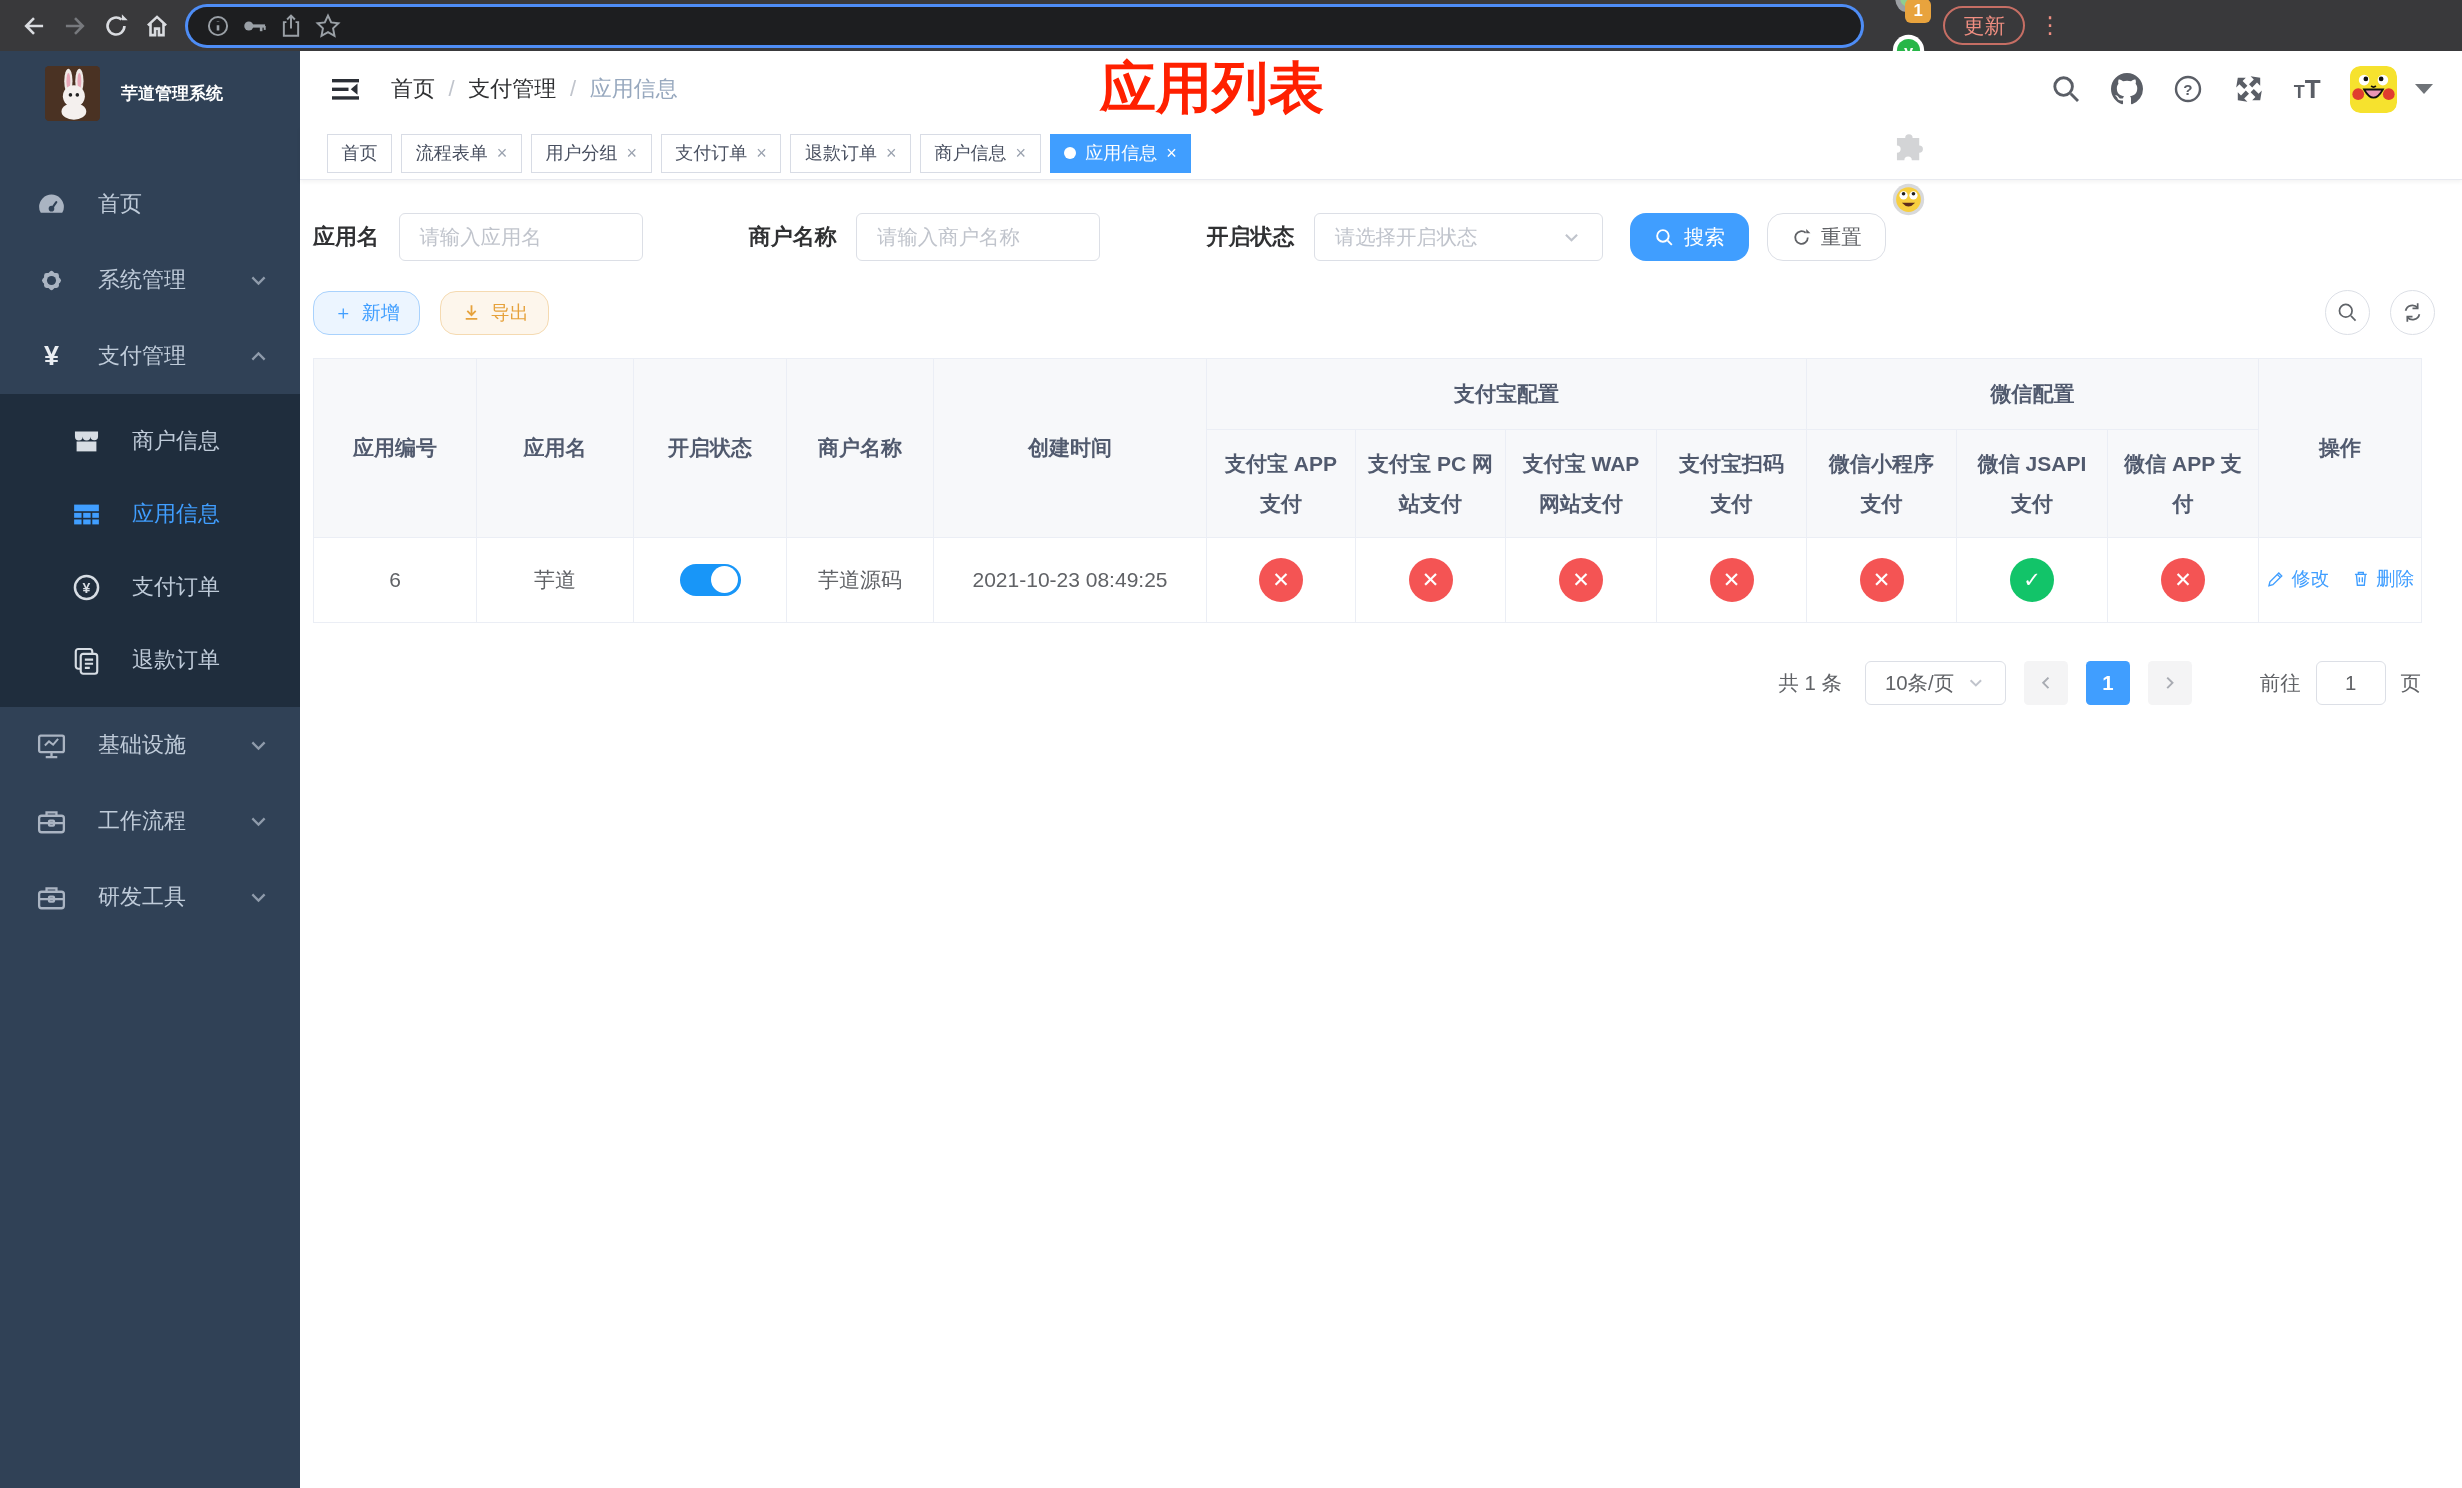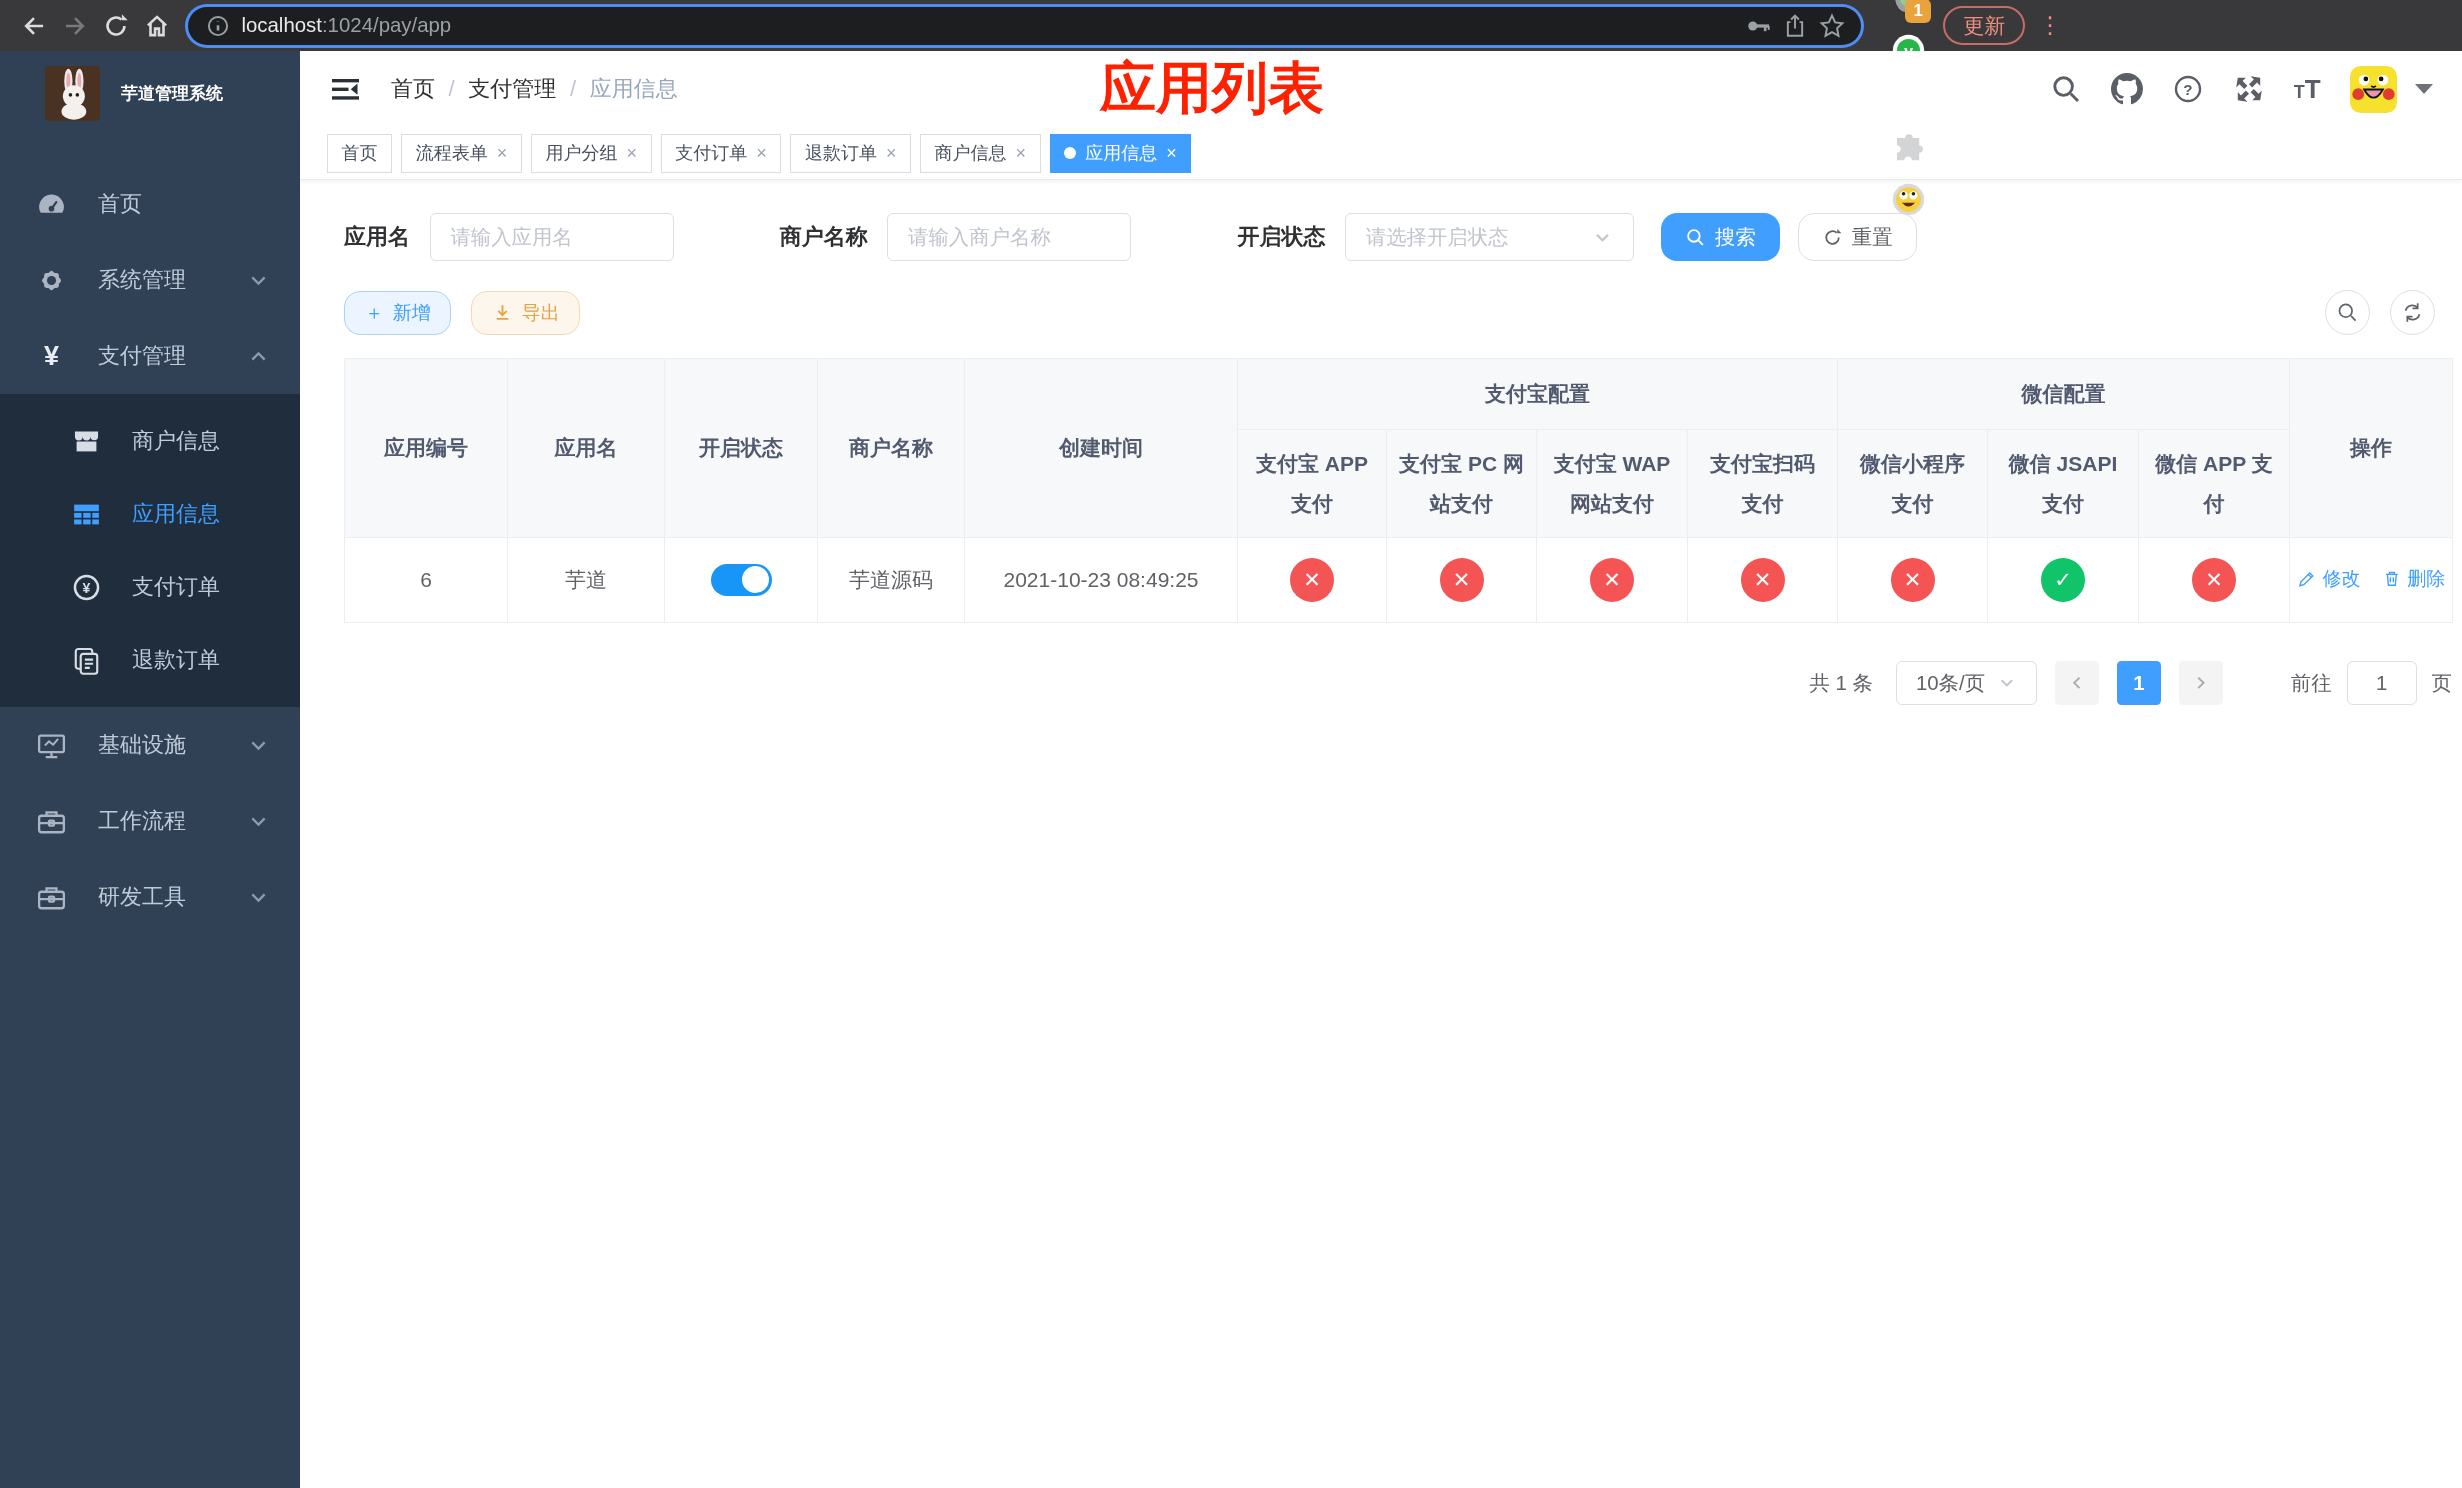--- a/index.html
+++ b/index.html
@@ -65,21 +65,21 @@
 
   .tags-bar { height:53px; display:flex; align-items:center; gap:9px; padding:0 27px;
     border-bottom:0.8px solid #e8eaf0; box-shadow:0 1.5px 4.5px rgba(0,0,0,.05); }
   .tag { height:39px; border:0.8px solid #d8dce5; background:#fff; color:#495060; font-size:18px;
     display:flex; align-items:center; padding:0 13.6px; gap:9px; cursor:pointer; white-space:nowrap; }
   .tag .tclose { font-size:18px; color:#9aa2af; cursor:pointer; }
   .tag.active { background:#409eff; border-color:#409eff; color:#fff; }
   .tag.active .tclose { color:#fff; }
   .tag .dot { width:12px; height:12px; border-radius:50%; background:#fff; }
 
-  .content { padding:33px 27px 0 44px; }
+  .content { padding:33px 27px 0 13px; }
 
   
   .filter-row { display:flex; align-items:center; }
   .f-label { font-size:22px; font-weight:bold; color:#303133; margin-right:19.7px; white-space:nowrap; }
   .f-input { width:244px; height:48px; border:0.8px solid #dcdfe6; border-radius:6px; padding:0 19.7px;
     font-size:20.4px; color:#606266; outline:none; background:#fff; font-family:inherit; }
   .f-input::placeholder { color:#c0c4cc; }
   .f-select { width:289px; height:48px; border:0.8px solid #dcdfe6; border-radius:6px; padding:0 19.7px;
     font-size:20.4px; color:#c0c4cc; display:flex; align-items:center; cursor:pointer; background:#fff; }
   .f-select .sel-caret { margin-left:auto; width:21px; height:21px; color:#c0c4cc; }
@@ -164,21 +164,20 @@
     <svg viewBox="0 0 40 40" fill="none" stroke="currentColor" stroke-width="4">
         <path d="M6 19 L20 6 L34 19 M10 16 V34 H17 V24 H23 V34 H30 V16"></path>
       </svg>
   </div>
 
   <div class="url-bar">
     <svg class="urlicon" viewBox="0 0 40 40" fill="none" stroke="currentColor" stroke-width="3">
         <circle cx="20" cy="20" r="14"></circle>
         <path d="M20 13 v1 M20 19 v8" stroke-width="4"></path>
       </svg>
-    <div class="url-text"><span>localhost</span><span class="dim">:1024/pay/app</span></div>
     <svg class="urlicon" viewBox="0 0 40 40" fill="currentColor">
         <circle cx="12" cy="20" r="7"></circle>
         <rect x="17" y="17.5" width="20" height="5"></rect>
         <rect x="29" y="20" width="4" height="8"></rect>
         <rect x="35" y="20" width="3" height="6"></rect>
       </svg>
     <svg class="urlicon" viewBox="0 0 40 40" fill="none" stroke="currentColor" stroke-width="3">
         <path d="M13 14 H9 V35 H31 V14 H27"></path>
         <path d="M20 4 V24 M14 10 L20 4 L26 10"></path>
       </svg>

